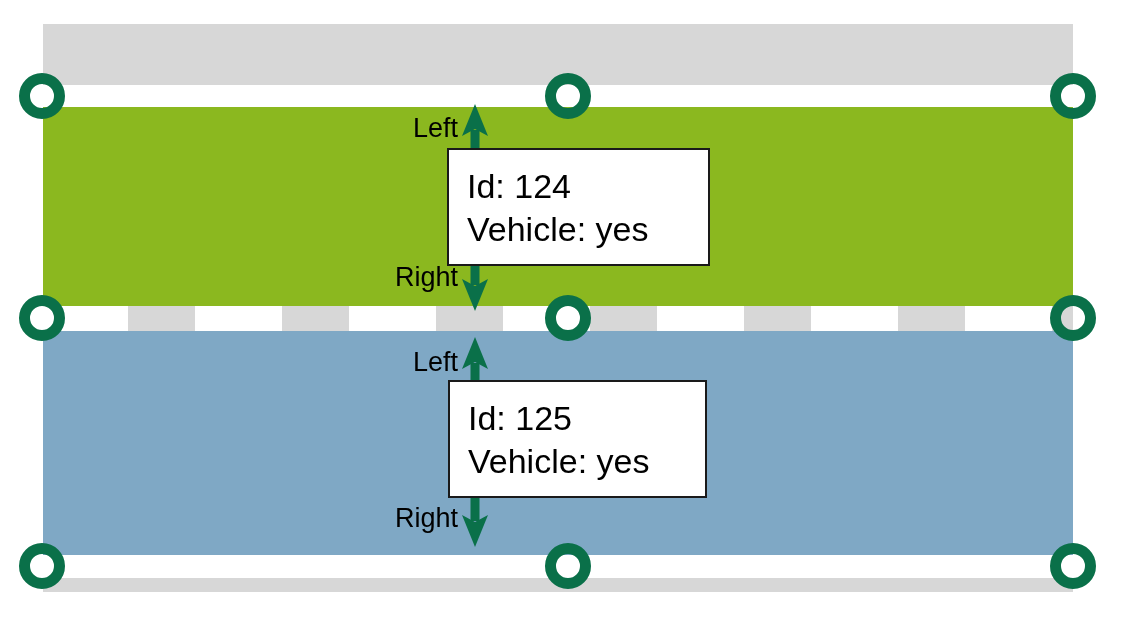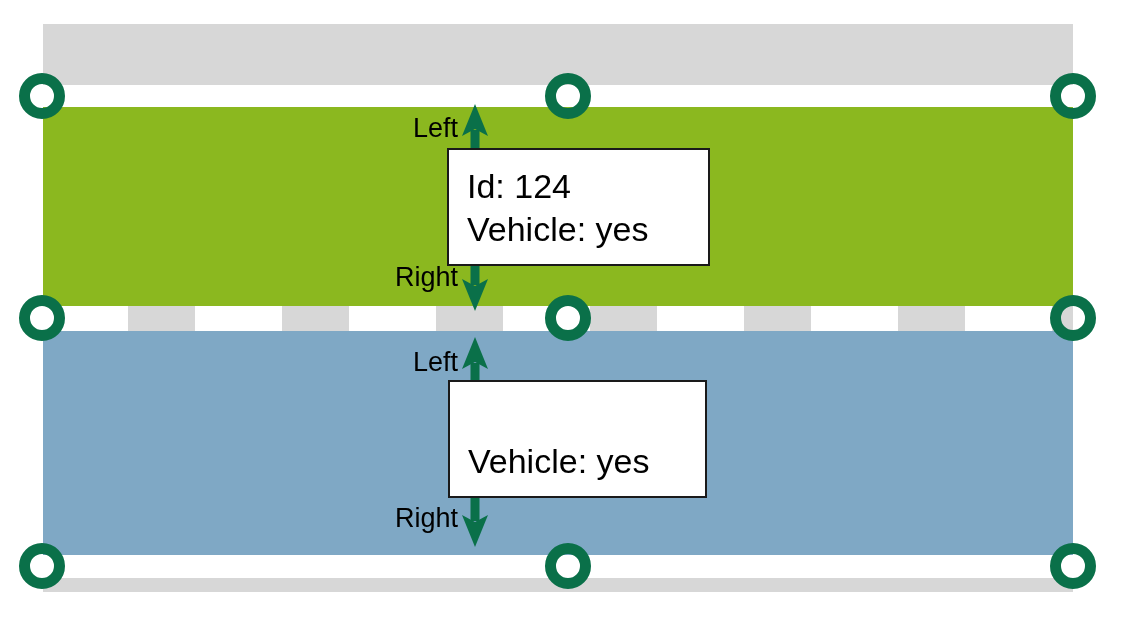--- a/index.html
+++ b/index.html
@@ -121,20 +121,21 @@
   <svg class="arrow-svg" style="left:461px; top:333px; width:28px; height:218px;" viewBox="0 0 28 218">
     <line x1="14" y1="30" x2="14" y2="188" stroke="#0a7049" stroke-width="9"></line>
     <polygon points="14,4 27,36 14,29 1,36" fill="#0a7049"></polygon>
     <polygon points="14,214 1,182 14,189 27,182" fill="#0a7049"></polygon>
   </svg>
 
   <div class="dir-label" style="left:320px; top:362px; width:138px;">Left</div>
   <div class="dir-label" style="left:310px; top:518px; width:148px;">Right</div>
 
   <div class="info-box" style="left:448px; top:380px; width:259px; height:118px;">
+    <div class="info-line">Id: 125</div>
     <div class="info-line">Vehicle: yes</div>
   </div>
 
   <div class="node" style="left:42px;   top:96px;"></div>
   <div class="node" style="left:568px;  top:96px;"></div>
   <div class="node" style="left:1073px; top:96px;"></div>
 
   <div class="node" style="left:42px;   top:318px;"></div>
   <div class="node" style="left:568px;  top:318px;"></div>
   <div class="node" style="left:1073px; top:318px;"></div>

